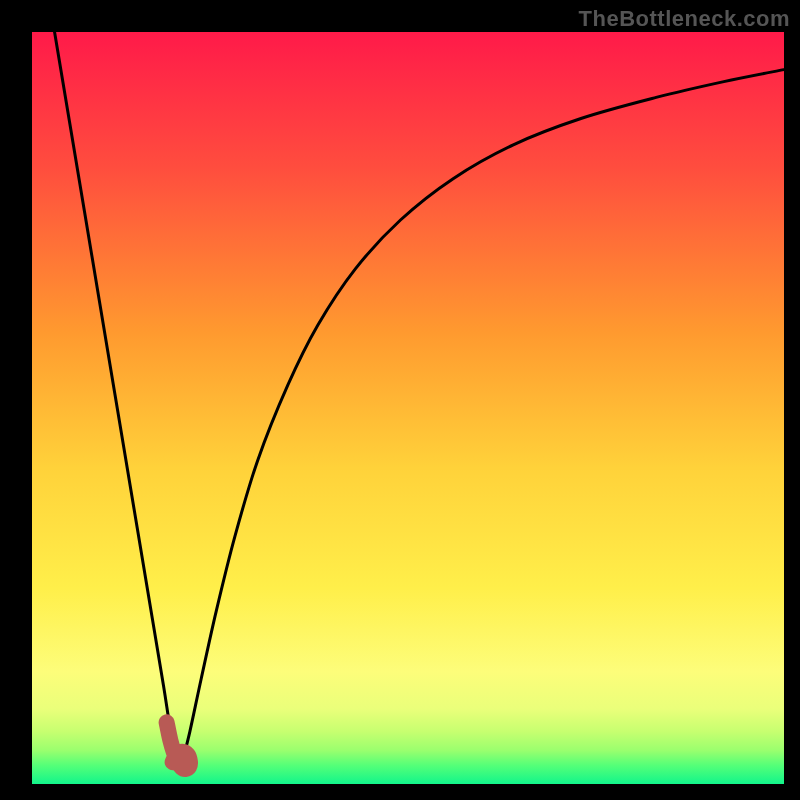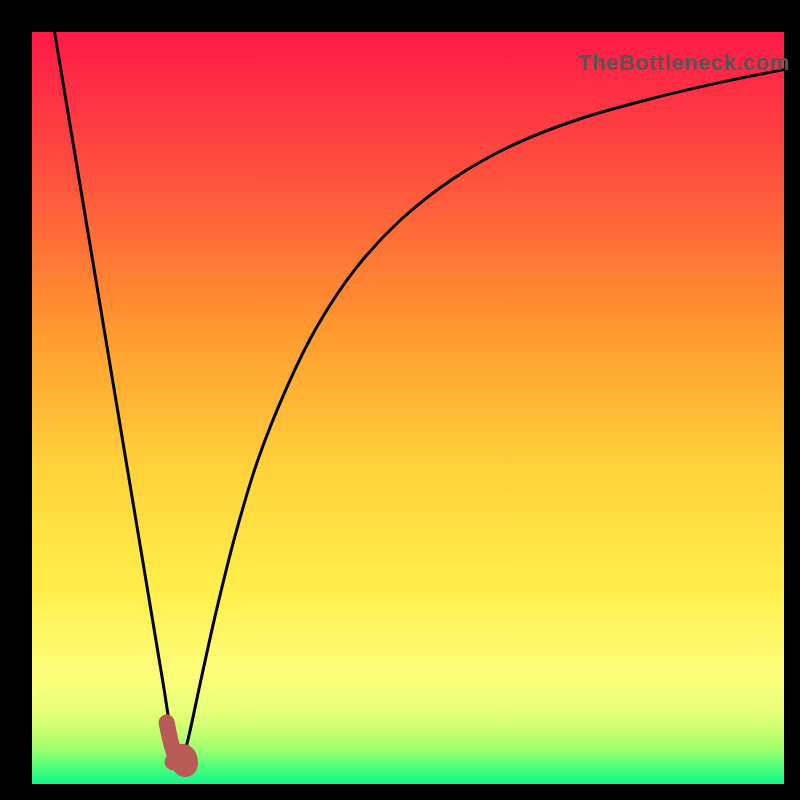--- a/index.html
+++ b/index.html
@@ -28,21 +28,20 @@
     
   }
   .watermark {
     position: absolute;
     top: 6px;
     right: 10px;
     color: #555;
     font-size: 22px;
     font-weight: 600;
     letter-spacing: 0.5px;
-    margin-top: 44px;
   }
   svg.curves {
     position: absolute;
     left: 32px;
     top: 32px;
     width: 752px;
     height: 752px;
     overflow: visible;
   }
 </style>

